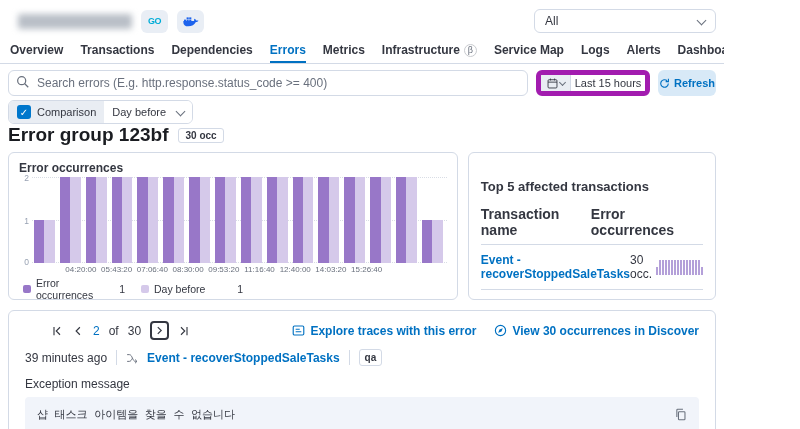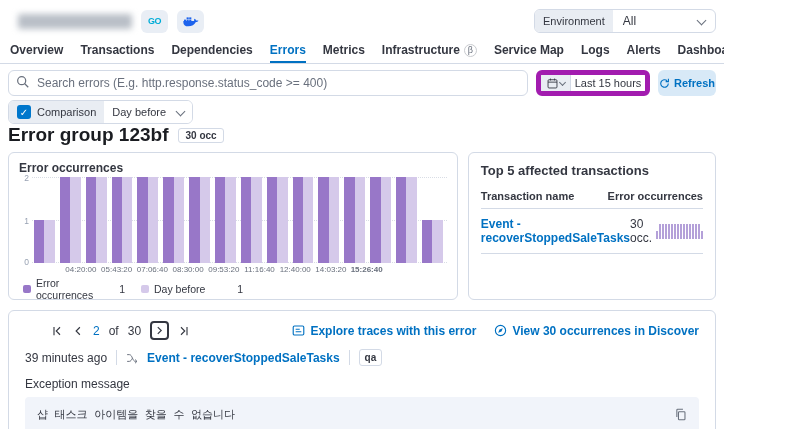--- a/index.html
+++ b/index.html
@@ -61,23 +61,23 @@
   .bars { position:absolute; left:2px; right:4px; top:0; bottom:0; display:flex; align-items:flex-end; gap:5px; }
   .bar-pair { flex:1; height:100%; display:flex; align-items:flex-end; }
   .bar-pair i { display:block; width:50%; }
   .x-axis { position:relative; height:12px; margin-left:13px; font-size:8px; color:#69707d; }
   .x-axis span { position:absolute; top:2px; transform:translateX(-50%); white-space:nowrap; }
   .legend { display:flex; margin-top:2px; font-size:10.5px; color:#343741; padding-left:4px; }
   .legend-item { display:flex; align-items:center; width:118px; }
   .legend-dot { width:8px; height:8px; border-radius:2px; margin-right:5px; }
   .legend-value { margin-left:auto; padding-right:16px; }
 
-  .tx-panel { flex:1; padding:10px 12px; }
+  .tx-panel { flex:1; padding:26px 12px; }
   .tx-title { font-size:13px; font-weight:700; margin-bottom:6px; }
-  .tx-header { display:flex; justify-content:space-between; font-size:11px; font-weight:700; padding:6px 0; border-bottom:1px solid #d3dae6; }
+  .tx-header { display:flex; justify-content:space-between; font-size:14px; font-weight:700; padding:6px 0; border-bottom:1px solid #d3dae6; }
   .tx-row { display:flex; justify-content:space-between; align-items:center; padding:8px 0; border-bottom:1px solid #d3dae6; }
   .link { color:#0071c2; font-size:12px; font-weight:600; text-decoration:none; cursor:pointer; }
   .tx-occ { display:flex; align-items:center; gap:4px; font-size:12px; }
   .sparkline { display:flex; align-items:flex-end; gap:1px; height:15px; }
   .sparkline i { display:block; width:2px; background:#b4a0d9; }
 
   
   .sample-panel { position:absolute; top:310px; left:8px; right:8px; height:150px; border:1px solid #d3dae6; border-radius:6px; padding:10px 16px; background:#fff; }
   .sample-head { display:flex; align-items:center; }
   .sample-title { font-size:16px; font-weight:700; color:#1a1c21; }
@@ -114,21 +114,20 @@
               <rect x="5.4" y="6.2" width="3.2" height="2.8"></rect>
               <rect x="9.3" y="6.2" width="3.2" height="2.8"></rect>
               <rect x="5.4" y="2.8" width="3.2" height="2.8"></rect>
               <rect x="9.3" y="2.8" width="3.2" height="2.8"></rect>
               <path d="M0.5 10c0 3.6 2.6 6.3 7.2 6.3 5.6 0 9.6-2.6 11.6-6.6 1.6 0 3.1-.5 3.9-1.9-.9-.5-2.4-.6-3.4-.2-.3-1.4-1.4-2.4-2.7-2.7-.6 1-.8 2.4-.3 3.4H.5z"></path>
             </g>
           </svg>
       </span>
     </div>
     <div class="env-group">
-      <span class="env-label">Environment</span>
       <span class="env-value">All</span>
       <span class="chev"></span>
     </div>
   </div>
 
   <div class="tabs">
     <div class="tab">
         <span>Overview</span>
       </div>
     <div class="tab">
@@ -301,21 +300,21 @@
       </div>
       <div class="x-axis" id="x-axis">
           <span style="left: 11.8%;">04:20:00</span>
           <span style="left: 20.41%;">05:43:20</span>
           <span style="left: 29.02%;">07:06:40</span>
           <span style="left: 37.63%;">08:30:00</span>
           <span style="left: 46.24%;">09:53:20</span>
           <span style="left: 54.85%;">11:16:40</span>
           <span style="left: 63.46%;">12:40:00</span>
           <span style="left: 72.07%;">14:03:20</span>
-          <span style="left: 80.68%; font-weight: bold;">15:26:40</span>
+          <span style="left: 80.68%;">15:26:40</span>
           <span style="left: 89.29%; margin-top: 45px;">16:50:00</span>
         </div>
       <div class="legend">
         <div class="legend-item">
           <span class="legend-dot" id="legend-dot-0" style="background: rgb(152, 119, 200);"></span>
           <span>Error occurrences</span>
           <span class="legend-value">1</span>
         </div>
         <div class="legend-item">
           <span class="legend-dot" id="legend-dot-1" style="background: rgb(213, 201, 234);"></span>

